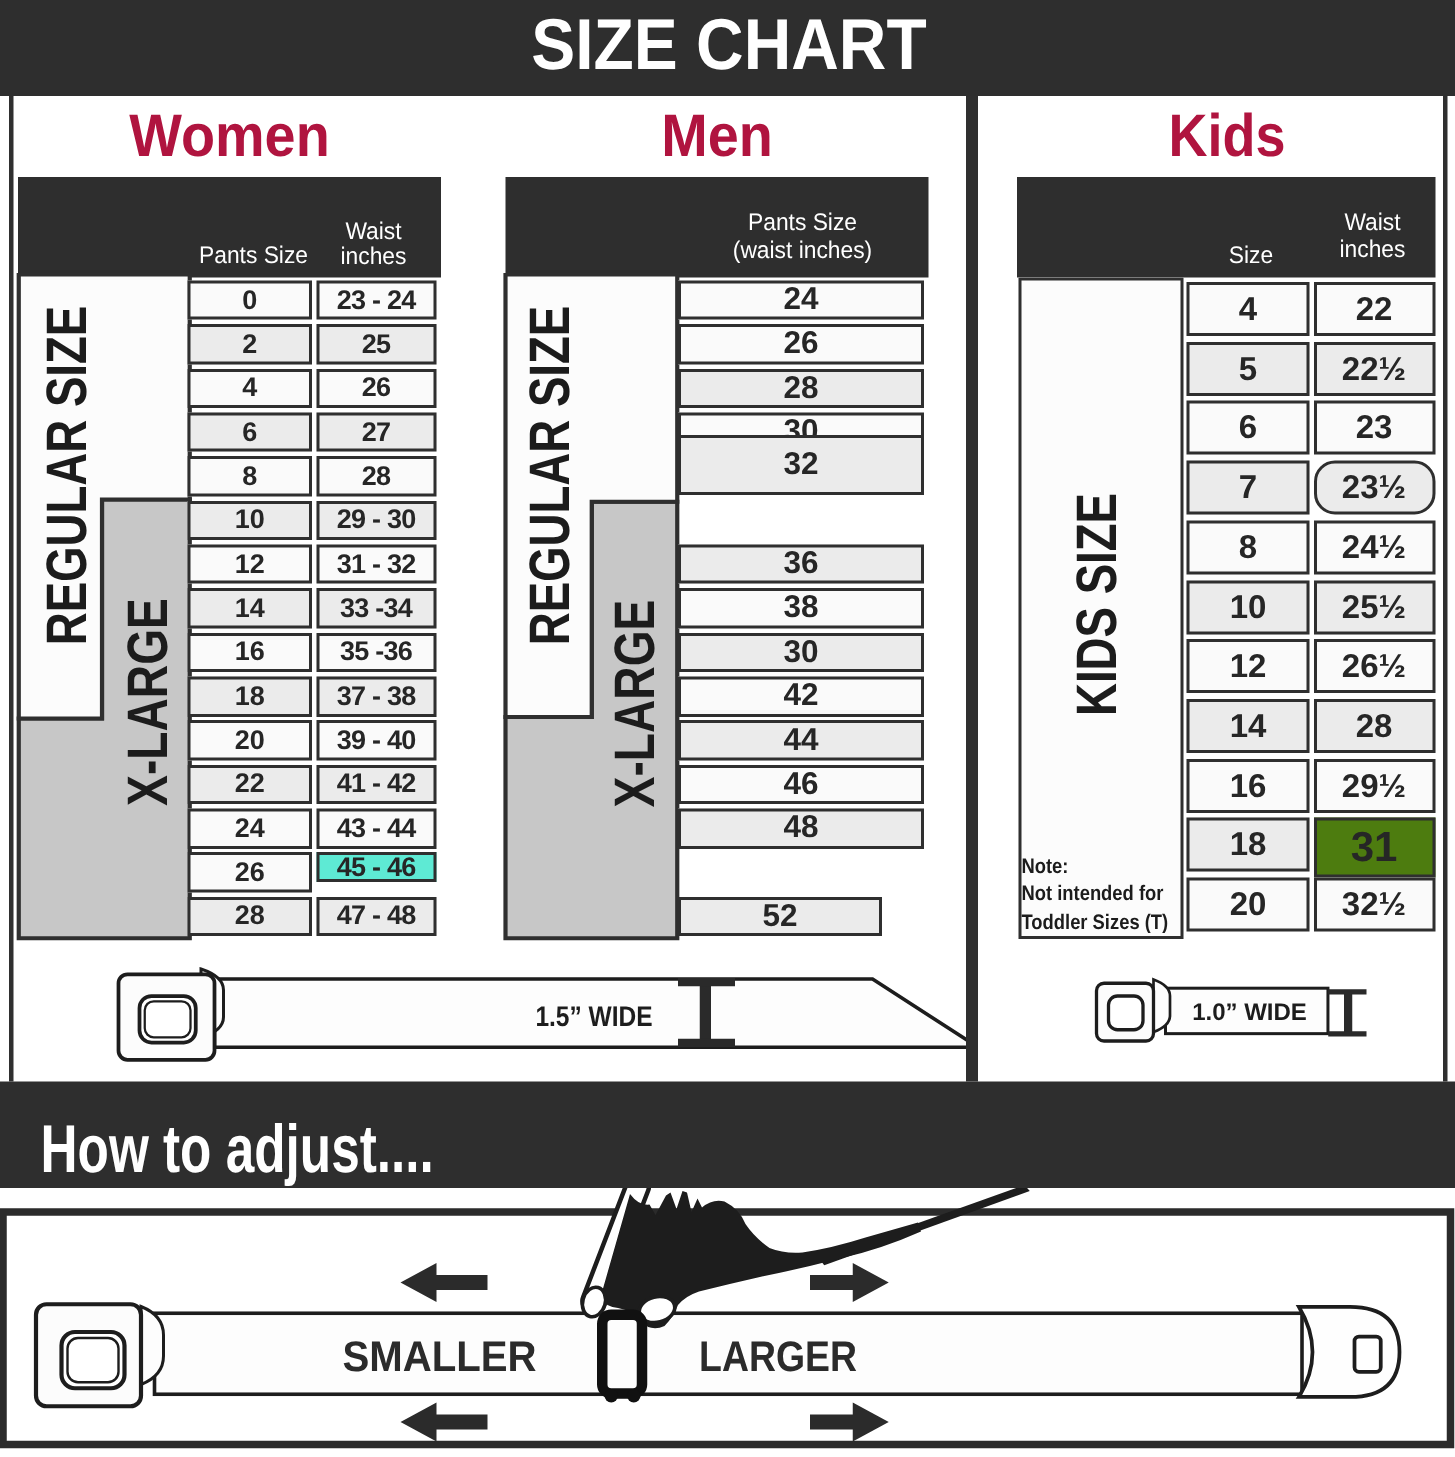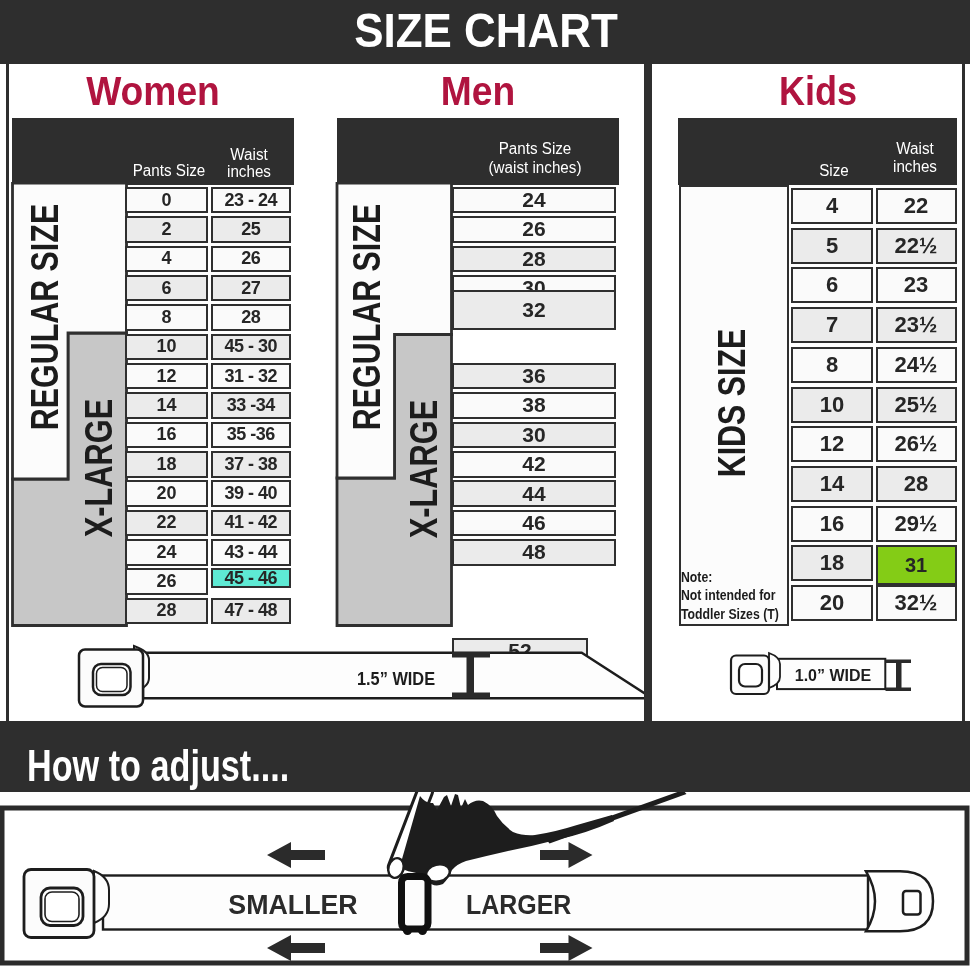--- a/index.html
+++ b/index.html
@@ -33,21 +33,21 @@
 <div class="cell" style="left:210.5px;top:186.8px;width:80.5px;height:26.6px;background:#fafafa;font-size:18px;letter-spacing:-.5px;">23 - 24</div>
 <div class="cell" style="left:125px;top:216.2px;width:83px;height:26.6px;background:#ebebeb;font-size:18px;">2</div>
 <div class="cell" style="left:210.5px;top:216.2px;width:80.5px;height:26.6px;background:#ebebeb;font-size:18px;letter-spacing:-.5px;">25</div>
 <div class="cell" style="left:125px;top:245.5px;width:83px;height:26.6px;background:#fafafa;font-size:18px;">4</div>
 <div class="cell" style="left:210.5px;top:245.5px;width:80.5px;height:26.6px;background:#fafafa;font-size:18px;letter-spacing:-.5px;">26</div>
 <div class="cell" style="left:125px;top:274.9px;width:83px;height:26.6px;background:#ebebeb;font-size:18px;">6</div>
 <div class="cell" style="left:210.5px;top:274.9px;width:80.5px;height:26.6px;background:#ebebeb;font-size:18px;letter-spacing:-.5px;">27</div>
 <div class="cell" style="left:125px;top:304.2px;width:83px;height:26.6px;background:#fafafa;font-size:18px;">8</div>
 <div class="cell" style="left:210.5px;top:304.2px;width:80.5px;height:26.6px;background:#fafafa;font-size:18px;letter-spacing:-.5px;">28</div>
 <div class="cell" style="left:125px;top:333.6px;width:83px;height:26.6px;background:#ebebeb;font-size:18px;">10</div>
-<div class="cell" style="left:210.5px;top:333.6px;width:80.5px;height:26.6px;background:#ebebeb;font-size:18px;letter-spacing:-.5px;">45 - 30</div>
+<div class="cell" style="left:210.5px;top:333.6px;width:80.5px;height:26.6px;background:#ebebeb;font-size:18px;letter-spacing:-.5px;">29 - 30</div>
 <div class="cell" style="left:125px;top:362.9px;width:83px;height:26.6px;background:#fafafa;font-size:18px;">12</div>
 <div class="cell" style="left:210.5px;top:362.9px;width:80.5px;height:26.6px;background:#fafafa;font-size:18px;letter-spacing:-.5px;">31 - 32</div>
 <div class="cell" style="left:125px;top:392.2px;width:83px;height:26.6px;background:#ebebeb;font-size:18px;">14</div>
 <div class="cell" style="left:210.5px;top:392.2px;width:80.5px;height:26.6px;background:#ebebeb;font-size:18px;letter-spacing:-.5px;">33 -34</div>
 <div class="cell" style="left:125px;top:421.6px;width:83px;height:26.6px;background:#fafafa;font-size:18px;">16</div>
 <div class="cell" style="left:210.5px;top:421.6px;width:80.5px;height:26.6px;background:#fafafa;font-size:18px;letter-spacing:-.5px;">35 -36</div>
 <div class="cell" style="left:125px;top:451.0px;width:83px;height:26.6px;background:#ebebeb;font-size:18px;">18</div>
 <div class="cell" style="left:210.5px;top:451.0px;width:80.5px;height:26.6px;background:#ebebeb;font-size:18px;letter-spacing:-.5px;">37 - 38</div>
 <div class="cell" style="left:125px;top:480.3px;width:83px;height:26.6px;background:#fafafa;font-size:18px;">20</div>
 <div class="cell" style="left:210.5px;top:480.3px;width:80.5px;height:26.6px;background:#fafafa;font-size:18px;letter-spacing:-.5px;">39 - 40</div>
@@ -72,47 +72,47 @@
 <div class="cell" style="left:452px;top:245.5px;width:164px;height:26.6px;background:#ebebeb;font-size:21px;">28</div>
 <div class="cell" style="left:452px;top:274.9px;width:164px;height:26.6px;background:#fafafa;font-size:21px;">30</div>
 <div class="cell" style="left:452px;top:290px;width:164px;height:40px;background:#ebebeb;font-size:21px;">32</div>
 <div class="cell" style="left:452px;top:362.9px;width:164px;height:26.6px;background:#ebebeb;font-size:21px;">36</div>
 <div class="cell" style="left:452px;top:392.2px;width:164px;height:26.6px;background:#fafafa;font-size:21px;">38</div>
 <div class="cell" style="left:452px;top:421.6px;width:164px;height:26.6px;background:#ebebeb;font-size:21px;">30</div>
 <div class="cell" style="left:452px;top:451.0px;width:164px;height:26.6px;background:#fafafa;font-size:21px;">42</div>
 <div class="cell" style="left:452px;top:480.3px;width:164px;height:26.6px;background:#ebebeb;font-size:21px;">44</div>
 <div class="cell" style="left:452px;top:509.7px;width:164px;height:26.6px;background:#fafafa;font-size:21px;">46</div>
 <div class="cell" style="left:452px;top:539.0px;width:164px;height:26.6px;background:#ebebeb;font-size:21px;">48</div>
-<div class="cell" style="left:452px;top:597.7px;width:136px;height:26.6px;background:#ebebeb;font-size:21px;margin-top:40px;">52</div>
+<div class="cell" style="left:452px;top:597.7px;width:136px;height:26.6px;background:#ebebeb;font-size:21px;">52</div>
 <div class="abs" style="left:677.5px;top:118px;width:279.5px;height:66.5px;background:#2e2e2e;"></div>
 <div class="hdr" style="left:784px;top:161.5px;width:100px;font-size:16px;">Size</div>
 <div class="hdr" style="left:864.5px;top:140px;width:100px;font-size:16px;line-height:18.2px;">Waist<br>inches</div>
 <div class="abs" style="left:679px;top:184.5px;width:109.5px;height:441px;background:#fcfcfc;border:2.8px solid #2f2f2f;box-sizing:border-box;"></div>
 <div class="vtx" style="left:552.3px;top:383.0px;width:360px;height:40px;font-size:38px;transform:rotate(-90deg) scaleX(0.8);">KIDS SIZE</div>
 <div class="abs" style="left:681.3px;top:567.8px;width:130px;color:#1c1c1c;font-weight:bold;font-size:14px;line-height:18.5px;transform:scaleX(.875);transform-origin:left center;">Note:<br>Not intended for<br>Toddler Sizes (T)</div>
 <div class="cell" style="left:791px;top:188.0px;width:82px;height:36px;background:#fafafa;font-size:22px;">4</div>
 <div class="cell" style="left:875.5px;top:188.0px;width:81px;height:36px;background:#fafafa;font-size:22px;">22</div>
 <div class="cell" style="left:791px;top:227.7px;width:82px;height:36px;background:#ebebeb;font-size:22px;">5</div>
 <div class="cell" style="left:875.5px;top:227.7px;width:81px;height:36px;background:#ebebeb;font-size:22px;">22½</div>
 <div class="cell" style="left:791px;top:267.4px;width:82px;height:36px;background:#fafafa;font-size:22px;">6</div>
 <div class="cell" style="left:875.5px;top:267.4px;width:81px;height:36px;background:#fafafa;font-size:22px;">23</div>
 <div class="cell" style="left:791px;top:307.1px;width:82px;height:36px;background:#ebebeb;font-size:22px;">7</div>
-<div class="cell" style="left:875.5px;top:307.1px;width:81px;height:36px;background:#ebebeb;font-size:22px;">23½</div>
+<div class="cell" style="left:875.5px;top:307.1px;width:81px;height:36px;background:#ebebeb;font-size:22px;border-radius:14px;">23½</div>
 <div class="cell" style="left:791px;top:346.8px;width:82px;height:36px;background:#fafafa;font-size:22px;">8</div>
 <div class="cell" style="left:875.5px;top:346.8px;width:81px;height:36px;background:#fafafa;font-size:22px;">24½</div>
 <div class="cell" style="left:791px;top:386.5px;width:82px;height:36px;background:#ebebeb;font-size:22px;">10</div>
 <div class="cell" style="left:875.5px;top:386.5px;width:81px;height:36px;background:#ebebeb;font-size:22px;">25½</div>
 <div class="cell" style="left:791px;top:426.2px;width:82px;height:36px;background:#fafafa;font-size:22px;">12</div>
 <div class="cell" style="left:875.5px;top:426.2px;width:81px;height:36px;background:#fafafa;font-size:22px;">26½</div>
 <div class="cell" style="left:791px;top:465.9px;width:82px;height:36px;background:#ebebeb;font-size:22px;">14</div>
 <div class="cell" style="left:875.5px;top:465.9px;width:81px;height:36px;background:#ebebeb;font-size:22px;">28</div>
 <div class="cell" style="left:791px;top:505.6px;width:82px;height:36px;background:#fafafa;font-size:22px;">16</div>
 <div class="cell" style="left:875.5px;top:505.6px;width:81px;height:36px;background:#fafafa;font-size:22px;">29½</div>
 <div class="cell" style="left:791px;top:545.3px;width:82px;height:36px;background:#ebebeb;font-size:22px;">18</div>
-<div class="cell" style="left:875.5px;top:545.3px;width:81px;height:40px;background:#84cc16;font-size:20px;">31</div>
+<div class="cell" style="left:875.5px;top:545.3px;width:81px;height:40px;background:#4d7c0f;font-size:28px;">31</div>
 <div class="cell" style="left:791px;top:585.0px;width:82px;height:36px;background:#fafafa;font-size:22px;">20</div>
 <div class="cell" style="left:875.5px;top:585.0px;width:81px;height:36px;background:#fafafa;font-size:22px;">32½</div>
 <svg class="abs" style="left:0px;top:640px;z-index:4;" width="660" height="80" viewBox="0 0 660 80">
 <g stroke="#1d1d1d" fill="#fdfdfd">
 <path d="M143 12.7 L581.7 12.7 L649 56.2 L649 58.2 L143 58.2 Z" stroke-width="2.4"></path>
 <path d="M134 6 q15 5 15 14 l0 18 q0 9 -15 14 z" stroke-width="2"></path>
 <rect x="79" y="9.5" width="64" height="57" rx="6" stroke-width="2.5" fill="#fcfcfc"></rect>
 <rect x="93" y="24" width="37.5" height="31" rx="8" stroke-width="2.5" fill="#fff"></rect>
 <rect x="96.5" y="27.5" width="30.5" height="24" rx="6" stroke-width="1.5" fill="#fff"></rect>
 </g>

